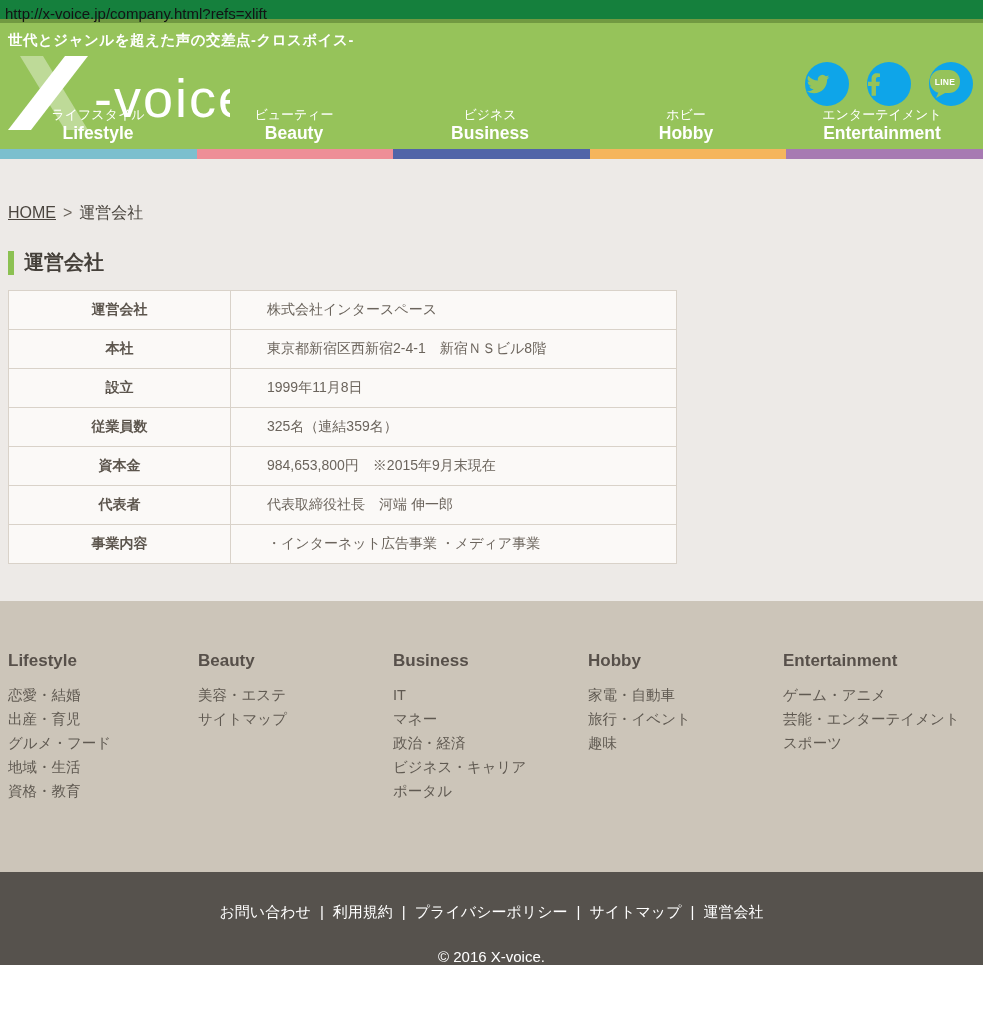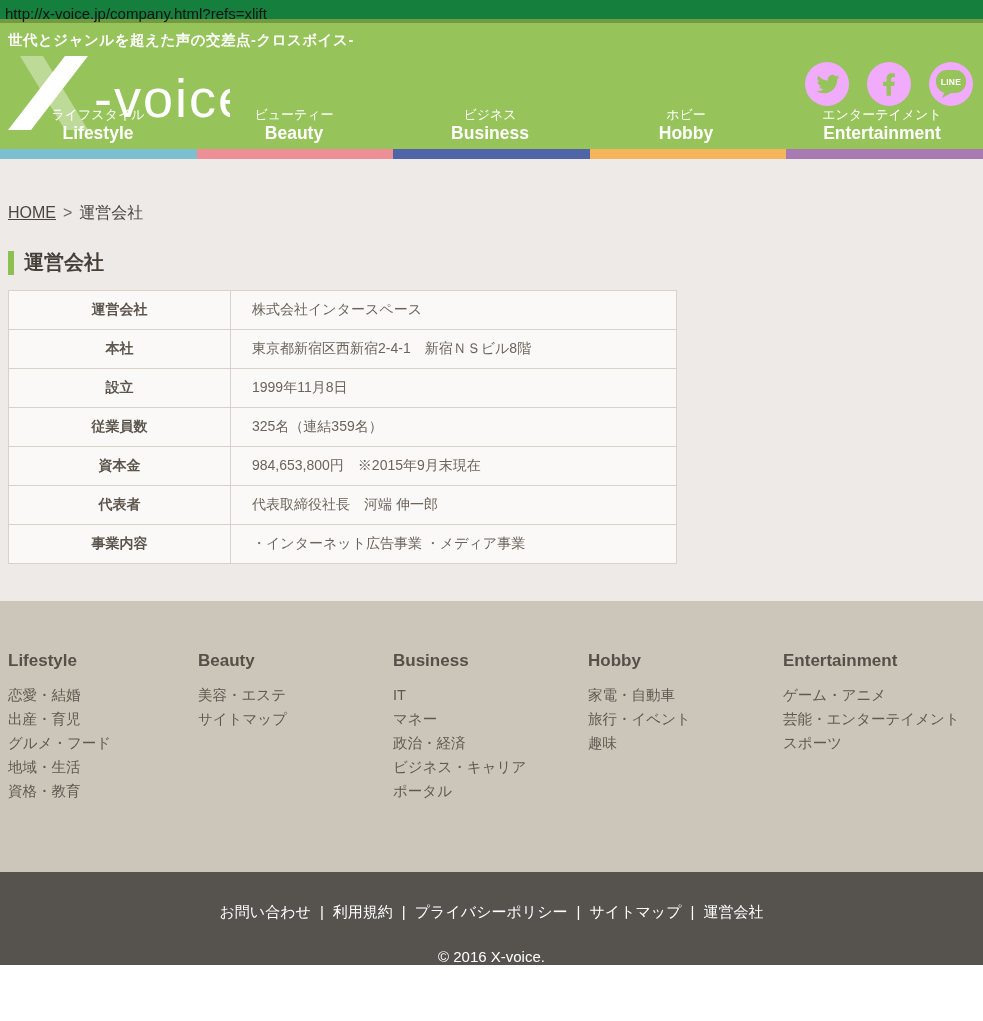--- a/index.html
+++ b/index.html
@@ -15,22 +15,22 @@
   .url-bar { height: 19px; padding: 5px 0 0 5px; font-size: 15px; color: #141414; background:#15803d; }
 
   
   .green-line { height: 4px; background: #719a41; }
   .site-header { position: relative; height: 126px; background: #96c35a; }
   .tagline { padding: 8px 0 0 8px; color: #fff; font-weight: bold; font-size: 14.5px; letter-spacing: .5px; }
 
   .logo { position: absolute; left: 8px; top: 33px; display: block; }
 
   .social { position: absolute; right: 10px; top: 39px; display: flex; gap: 18px; }
-  .social-circle { width: 44px; height: 44px; border-radius: 50%; background: #f0abfc;
-                   display: flex; align-items: center; justify-content: center; }
+  .social-circle { width: 44px; height: 44px; border-radius: 50%; background: #0ea5e9;
+                   display: flex; align-items: center; }
 
   .main-nav { position: absolute; bottom: 0; left: 0; right: 3px; display: flex; }
   .nav-item { flex: 1; text-align: center; color: #fff; text-decoration: none; padding-bottom: 5px; cursor: pointer; }
   .nav-jp { display: block; font-size: 13px; line-height: 17px; }
   .nav-en { display: block; font-size: 17.5px; font-weight: bold; line-height: 21px; }
 
   .stripes { display: flex; height: 10px; }
   .stripe { flex: 1; }
 
   
@@ -38,21 +38,21 @@
   .breadcrumb { font-size: 16px; color: #4a453f; }
   .breadcrumb a { color: #4a453f; text-decoration: underline; cursor: pointer; }
   .bc-sep { margin: 0 7px; color: #6b655d; }
 
   .page-title { display: flex; align-items: center; margin: 25px 0 0 0; font-size: 20px; font-weight: bold; color: #45403a; }
   .title-bar { width: 6px; height: 24px; background: #8cc152; margin-right: 10px; }
 
   .company-table { margin-top: 14px; border-collapse: collapse; width: 669px; background: #fbf9f7; }
   .company-table th, .company-table td { border: 1px solid #d9d2c9; height: 39px; font-size: 14px; }
   .company-table th { width: 222px; text-align: center; font-weight: bold; color: #5c554d; }
-  .company-table td { padding-left: 21px; color: #6b645c; text-align: left; font-weight: normal; margin-left: 16px; }
+  .company-table td { padding-left: 36px; color: #6b645c; text-align: left; font-weight: normal; margin-left: 16px; }
 
   
   .footer-nav { height: 271px; background: #ccc5b9; padding: 50px 0 0 8px; display: flex; }
   .fcol { width: 195px; }
   .fcol:first-child { width: 190px; }
   .fcol h3 { margin: 0 0 12px 0; font-size: 17px; color: #57504a; }
   .fcol a { display: block; font-size: 14.5px; color: #5f5951; line-height: 24px; text-decoration: none; cursor: pointer; }
 
   
   .footer-bottom { height: 93px; background: #56524d; color: #fff; text-align: center; padding-top: 30px; }

